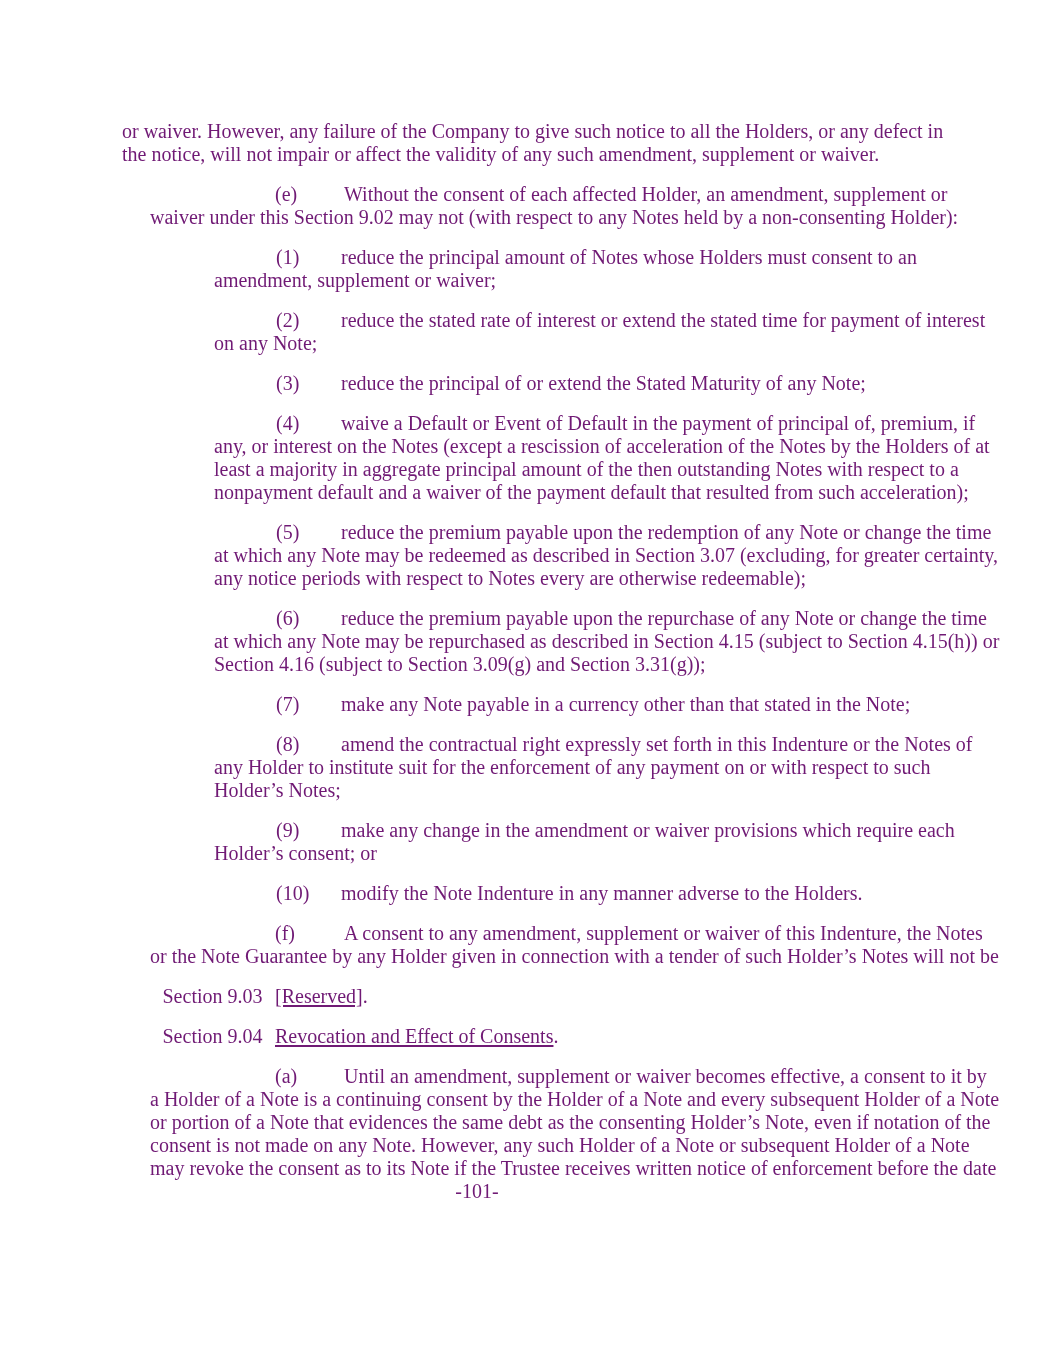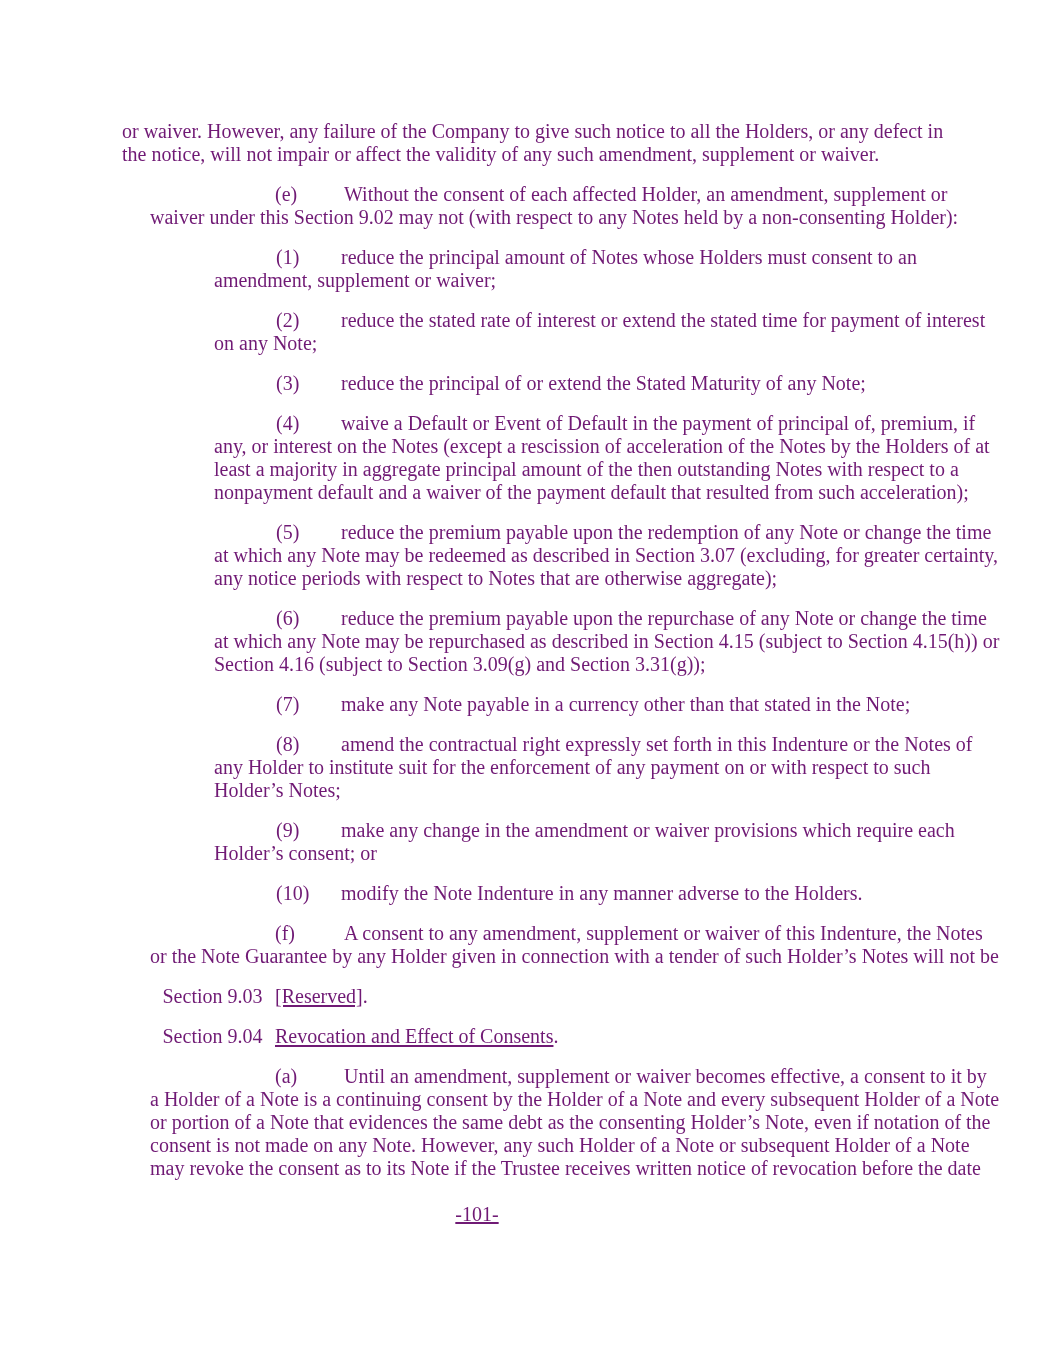--- a/index.html
+++ b/index.html
@@ -25,24 +25,22 @@
   
   .para-item .line-first { padding-left: 126px; }
   .label-num { display: inline-block; width: 65px; }
   .para-item .line-rest { padding-left: 64px; }
   
   .sec-label { display: inline-block; width: 125px; text-align: center; }
   .underlined { text-decoration: underline; text-underline-offset: 2px; }
   .footer {
     width: 954px;
     margin-left: -122px;
-    margin-top: 23px;
     text-align: center;
     white-space: pre;
-    text-decoration: underline;
   }
 </style>
 </head>
 <body>
 
 <div class="page">
   <div class="content" id="content">
       <div class="para para-plain">
         <div class="line line-first"><span>or waiver. However, any failure of the Company to give such notice to all the Holders, or any defect in</span></div>
         <div class="line line-rest"><span>the notice, will not impair or affect the validity of any such amendment, supplement or waiver.</span></div>
@@ -64,21 +62,21 @@
       </div>
       <div class="para para-item">
         <div class="line line-first"><span class="label-num">(4)</span><span>waive a Default or Event of Default in the payment of principal of, premium, if</span></div>
         <div class="line line-rest"><span>any, or interest on the Notes (except a rescission of acceleration of the Notes by the Holders of at</span></div>
         <div class="line line-rest"><span>least a majority in aggregate principal amount of the then outstanding Notes with respect to a</span></div>
         <div class="line line-rest"><span>nonpayment default and a waiver of the payment default that resulted from such acceleration);</span></div>
       </div>
       <div class="para para-item">
         <div class="line line-first"><span class="label-num">(5)</span><span>reduce the premium payable upon the redemption of any Note or change the time</span></div>
         <div class="line line-rest"><span>at which any Note may be redeemed as described in Section 3.07 (excluding, for greater certainty,</span></div>
-        <div class="line line-rest"><span>any notice periods with respect to Notes that are otherwise aggregate);</span></div>
+        <div class="line line-rest"><span>any notice periods with respect to Notes every are otherwise redeemable);</span></div>
       </div>
       <div class="para para-item">
         <div class="line line-first"><span class="label-num">(6)</span><span>reduce the premium payable upon the repurchase of any Note or change the time</span></div>
         <div class="line line-rest"><span>at which any Note may be repurchased as described in Section 4.15 (subject to Section 4.15(h)) or</span></div>
         <div class="line line-rest"><span>Section 4.16 (subject to Section 3.09(g) and Section 3.31(g));</span></div>
       </div>
       <div class="para para-item">
         <div class="line line-first"><span class="label-num">(7)</span><span>make any Note payable in a currency other than that stated in the Note;</span></div>
       </div>
       <div class="para para-item">
@@ -101,17 +99,17 @@
         <div class="line"><span class="sec-label">Section 9.03</span><span class="underlined">[Reserved]</span><span>.</span></div>
       </div>
       <div class="para para-section">
         <div class="line"><span class="sec-label">Section 9.04</span><span class="underlined">Revocation and Effect of Consents</span><span>.</span></div>
       </div>
       <div class="para para-labeled">
         <div class="line line-first"><span class="label-letter">(a)</span><span>Until an amendment, supplement or waiver becomes effective, a consent to it by</span></div>
         <div class="line line-rest"><span>a Holder of a Note is a continuing consent by the Holder of a Note and every subsequent Holder of a Note</span></div>
         <div class="line line-rest"><span>or portion of a Note that evidences the same debt as the consenting Holder’s Note, even if notation of the</span></div>
         <div class="line line-rest"><span>consent is not made on any Note. However, any such Holder of a Note or subsequent Holder of a Note</span></div>
-        <div class="line line-rest"><span>may revoke the consent as to its Note if the Trustee receives written notice of revocation before the date</span></div>
+        <div class="line line-rest"><span>may revoke the consent as to its Note if the Trustee receives written notice of enforcement before the date</span></div>
       </div>
     </div>
   <div class="footer">-101-</div>
 </div>
 
 </body></html>

